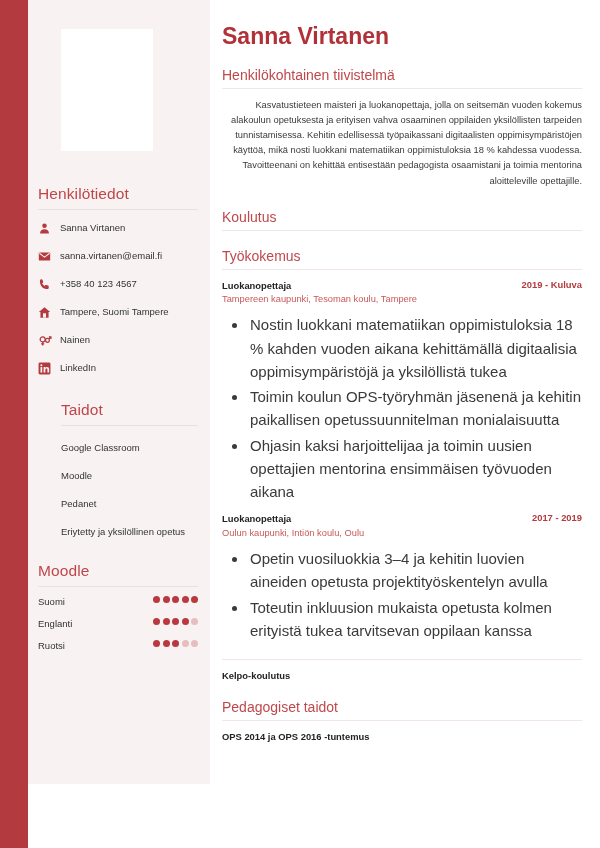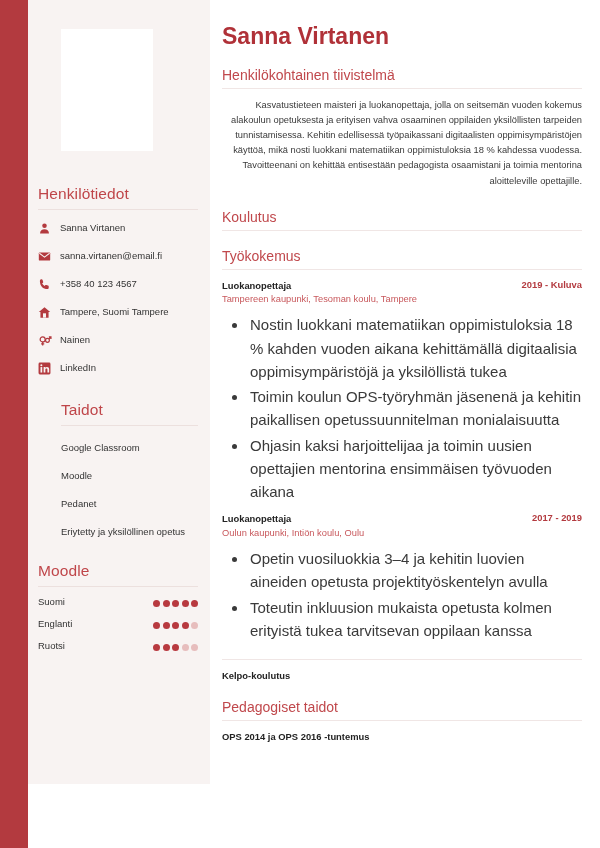--- a/index.html
+++ b/index.html
@@ -90,21 +90,21 @@
 
   .skill-item {
     font-size: 9.5px;
     color: #333333;
     margin: 16px 0 11px 0;
     line-height: 1.25;
   }
 
   .lang-row {
     display: flex;
-    align-items: flex-end;
+    align-items: flex-start;
     justify-content: space-between;
     margin: 5px 0 11px 0;
   }
   .lang-name {
     font-size: 9.5px;
     color: #333333;
   }
   .dots {
     display: flex;
     gap: 2.5px;

